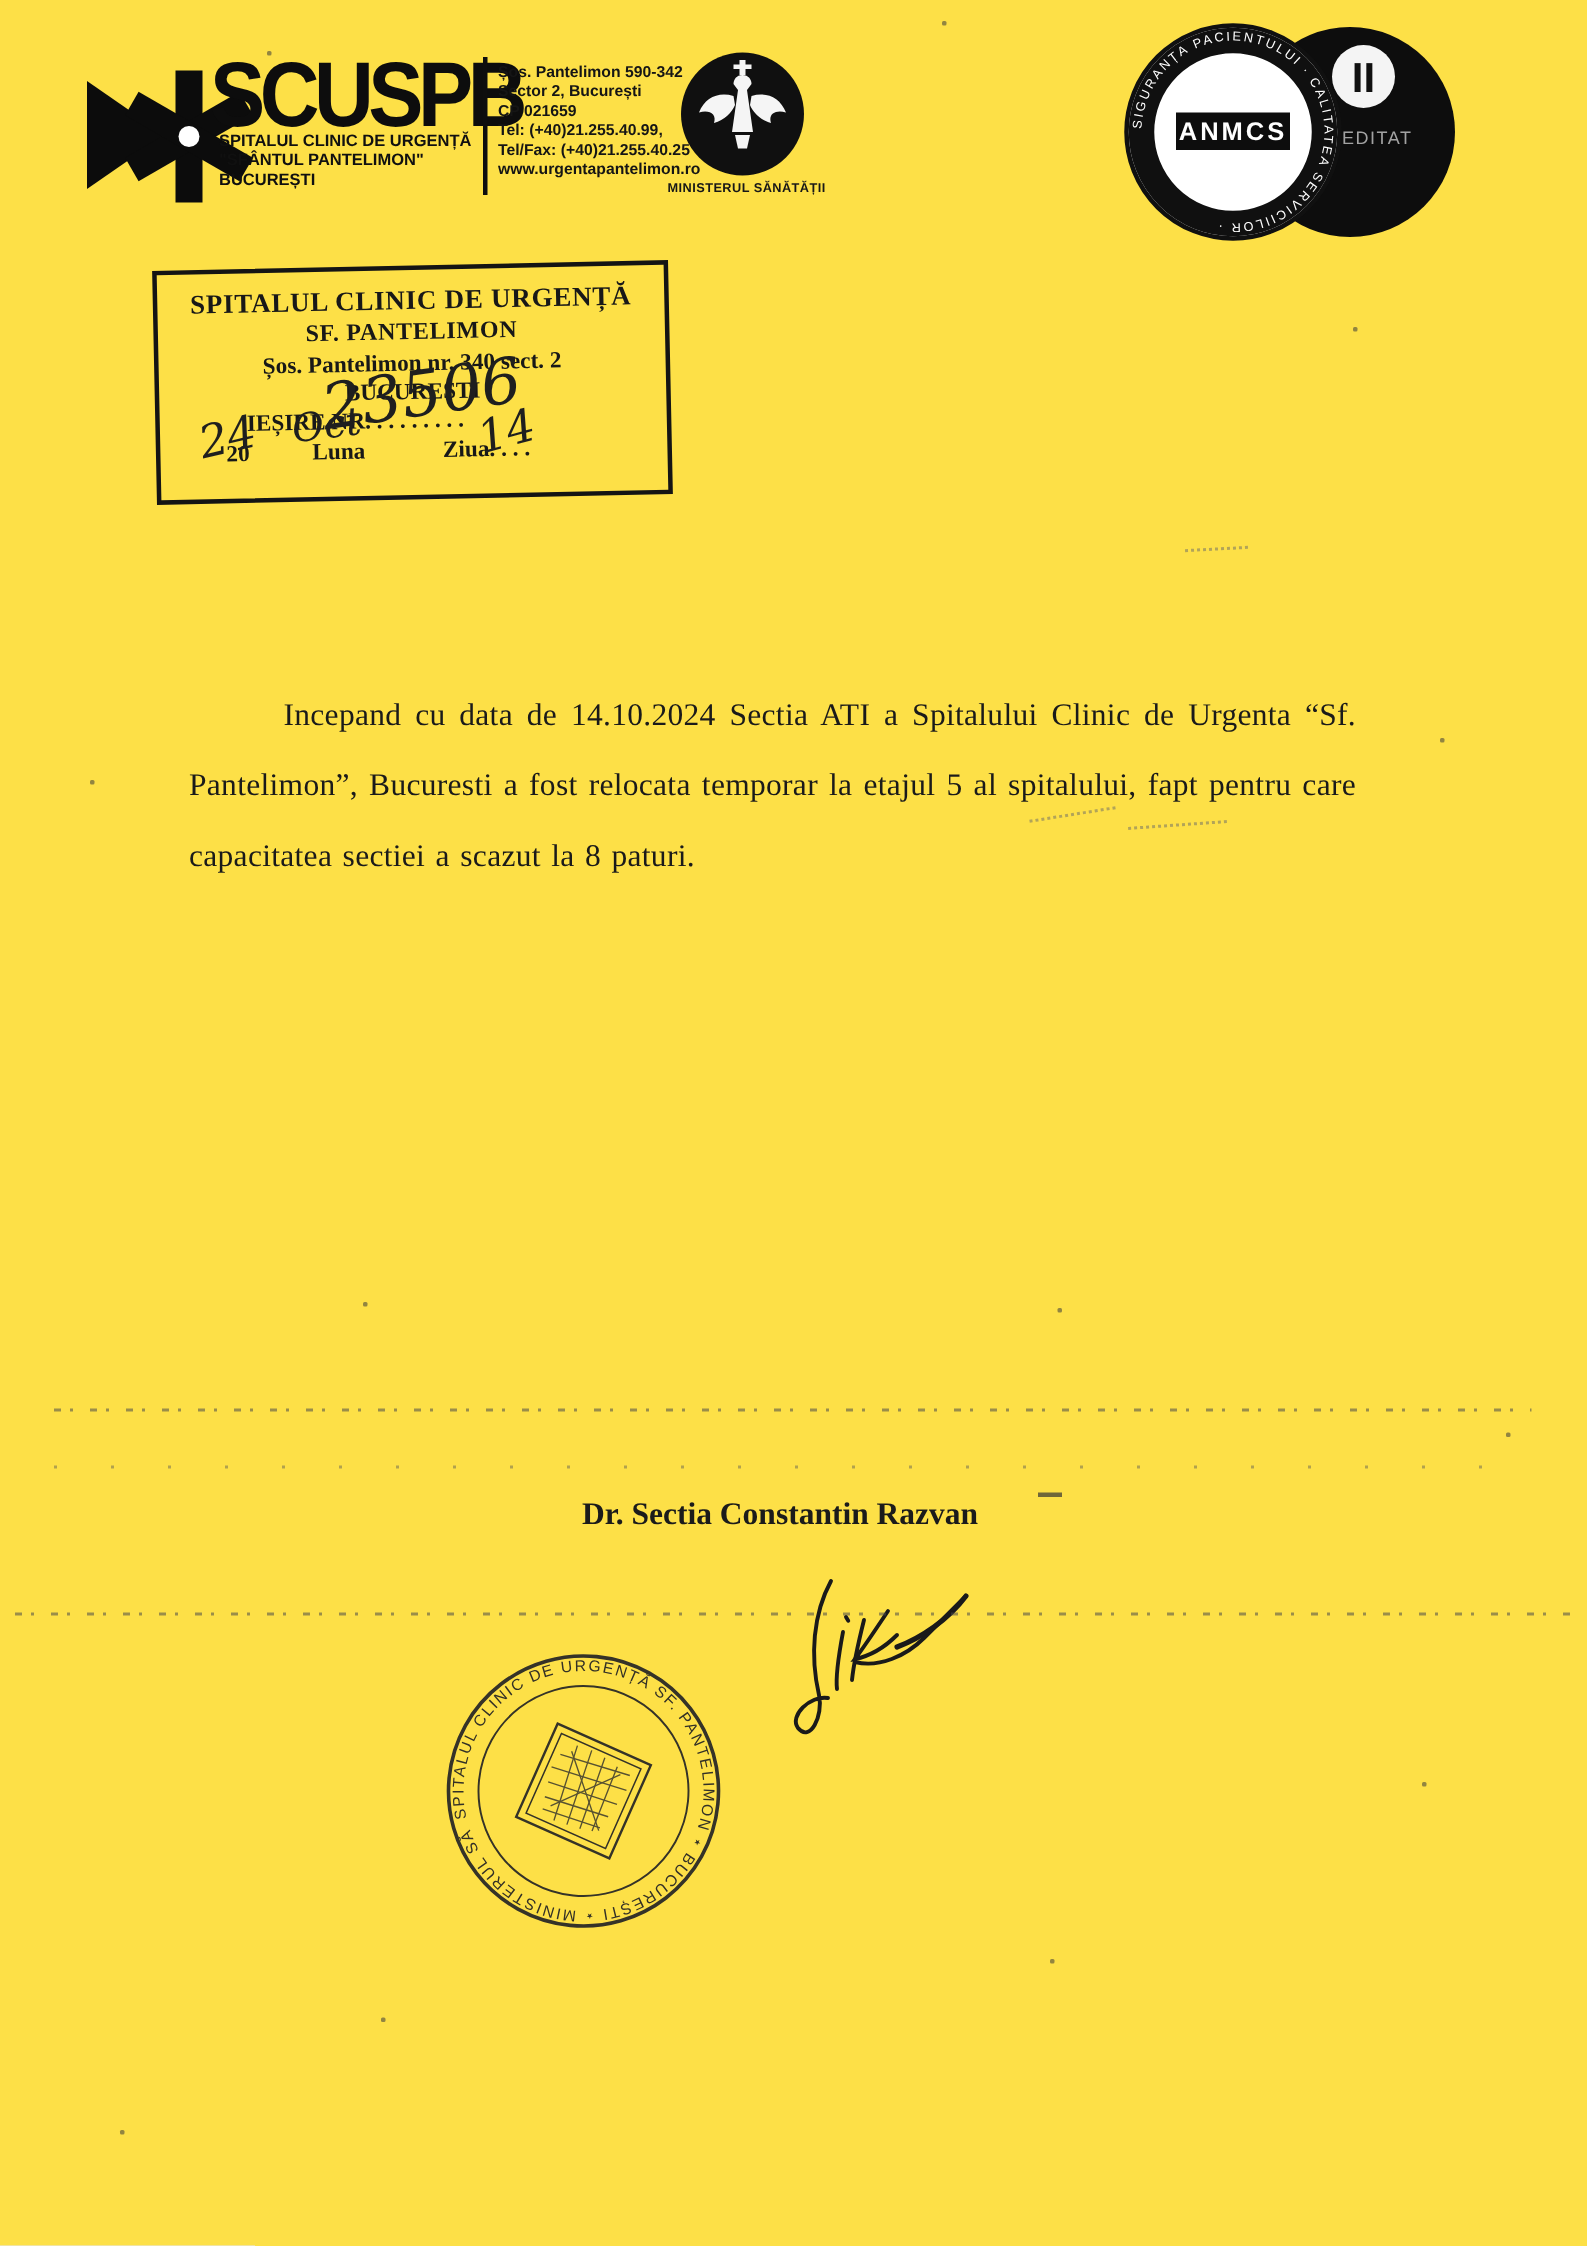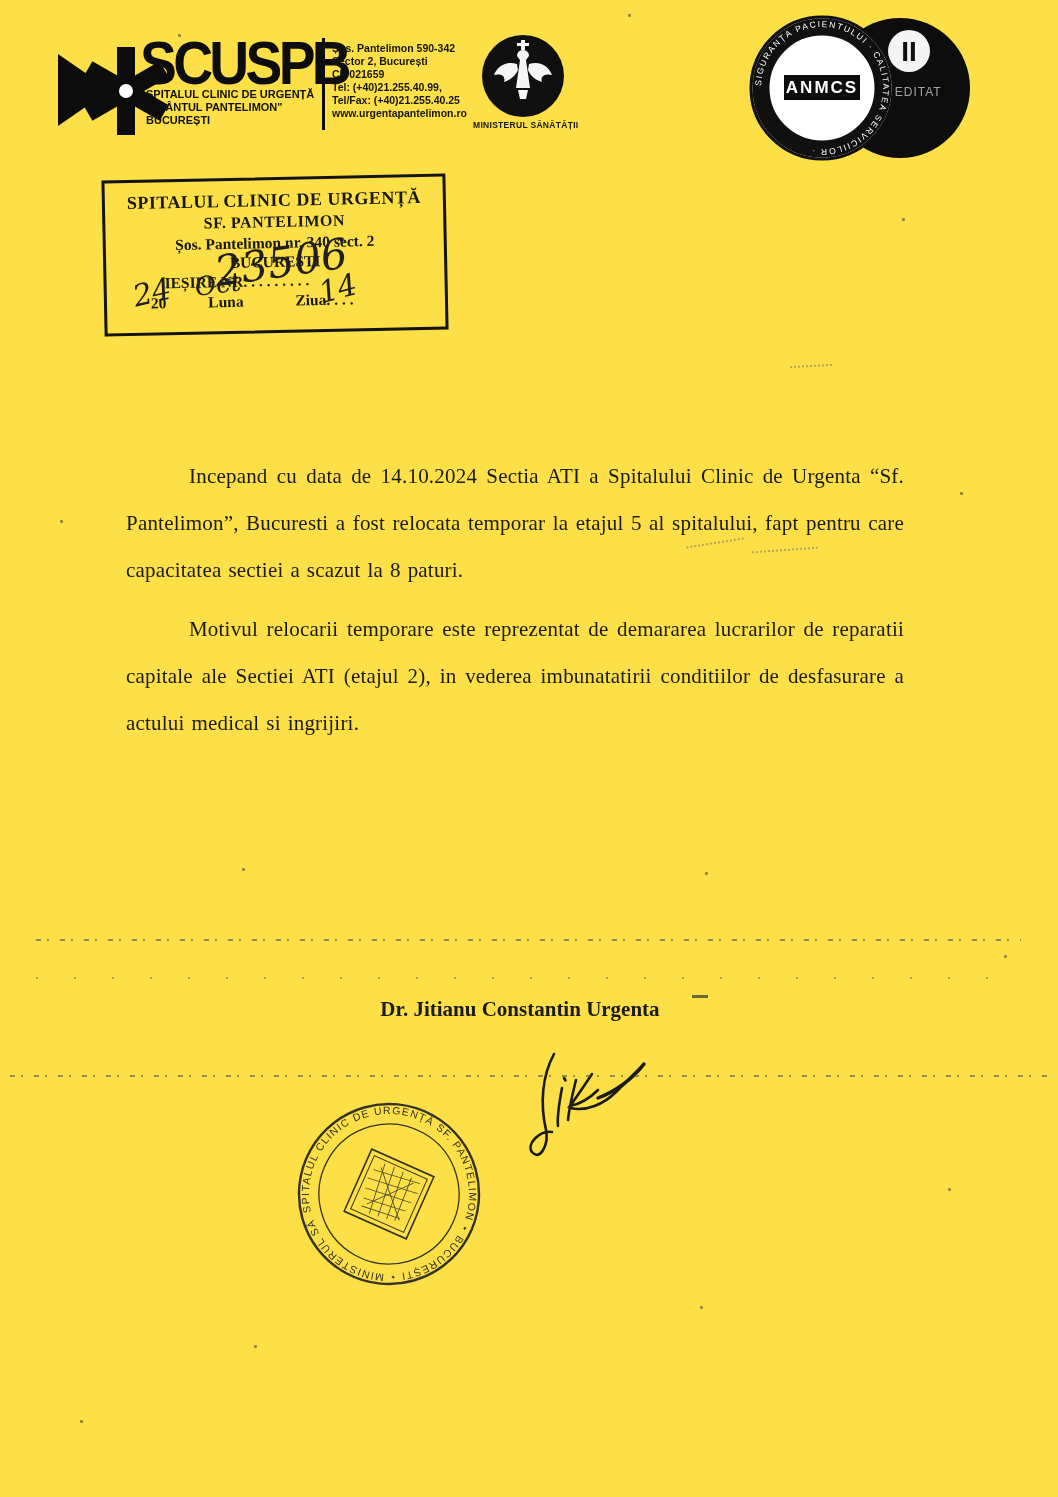--- a/index.html
+++ b/index.html
@@ -9,21 +9,21 @@
   
   .logo-icon{position:absolute;left:56px;top:34px;width:112px;height:112px;}
   .logo-acronym{position:absolute;left:140px;top:28px;font-family:"Liberation Sans",sans-serif;
         font-weight:bold;font-size:60px;letter-spacing:-4px;color:#0d0d0d;
         transform:scale(.92,1.02);transform-origin:left top;}
   .logo-sub{position:absolute;left:146px;top:88px;font-family:"Liberation Sans",sans-serif;
         font-weight:bold;font-size:11px;line-height:13px;color:#101010;}
   .hdr-divider{position:absolute;left:322px;top:38px;width:3px;height:92px;background:#0e0e0e;}
   .addr{position:absolute;left:332px;top:42px;font-family:"Liberation Sans",sans-serif;
         font-weight:bold;font-size:10.5px;line-height:13px;color:#151515;}
-  .ministry{position:absolute;left:445px;top:34px;width:100px;text-align:center;margin-left:28px;}
+  .ministry{position:absolute;left:445px;top:34px;width:100px;text-align:center;}
   .ministry svg{display:block;margin:0 auto;}
   .ministry-caption{font-family:"Liberation Sans",sans-serif;font-weight:bold;font-size:8.5px;
         letter-spacing:.3px;color:#171717;margin-top:2px;white-space:nowrap;}
   .anmcs{position:absolute;left:748px;top:8px;width:228px;height:160px;}
 
   
   .stamp-box{position:absolute;left:103px;top:177px;width:338px;height:150px;
         border:3px solid #141414;transform:rotate(-1.2deg);text-align:center;
         font-family:"Liberation Serif",serif;color:#181818;}
   .stamp-box .l1{margin-top:10px;font-size:18px;font-weight:bold;letter-spacing:.5px;}
@@ -144,25 +144,24 @@
     </div>
     <div class="hand hand-number">23506</div>
     <div class="hand hand-year">24</div>
     <div class="hand hand-month">Oct</div>
     <div class="hand hand-day">14</div>
   </div>
 
 
   <div class="body-text">
     <p>Incepand cu data de 14.10.2024 Sectia ATI a Spitalului Clinic de Urgenta “Sf. Pantelimon”, Bucuresti a fost relocata temporar la etajul 5 al spitalului, fapt pentru care capacitatea sectiei a scazut la 8 paturi.</p>
-    <p>Motivul relocarii temporare este reprezentat de demararea lucrarilor de reparatii capitale ale Sectiei ATI (etajul 2), in vederea imbunatatirii conditiilor de desfasurare a actului medical si ingrijiri.</p>
   </div>
 
   <div class="manager-block">
-    <div class="manager-name">Dr. Jitianu Constantin Urgenta</div>
+    <div class="manager-name">Dr. Sectia Constantin Razvan</div>
   </div>
 
   <svg class="signature" viewBox="0 0 156 128">
     <g fill="none" stroke="#1a1a1a" stroke-width="2.6" stroke-linecap="round">
       <path d="M58 8 C46 30 44 58 50 84 C53 98 44 116 36 106 C30 98 44 84 56 86"></path>
       <path d="M66 42 C63 58 61 72 62 80"></path>
       <path d="M68 32 l1.5 2.5"></path>
       <path d="M80 34 C76 50 73 64 72 74"></path>
       <path d="M96 28 C88 40 80 52 74 60 C84 58 94 52 102 44"></path>
       <path d="M74 62 C90 66 108 58 120 46 L148 18"></path>

